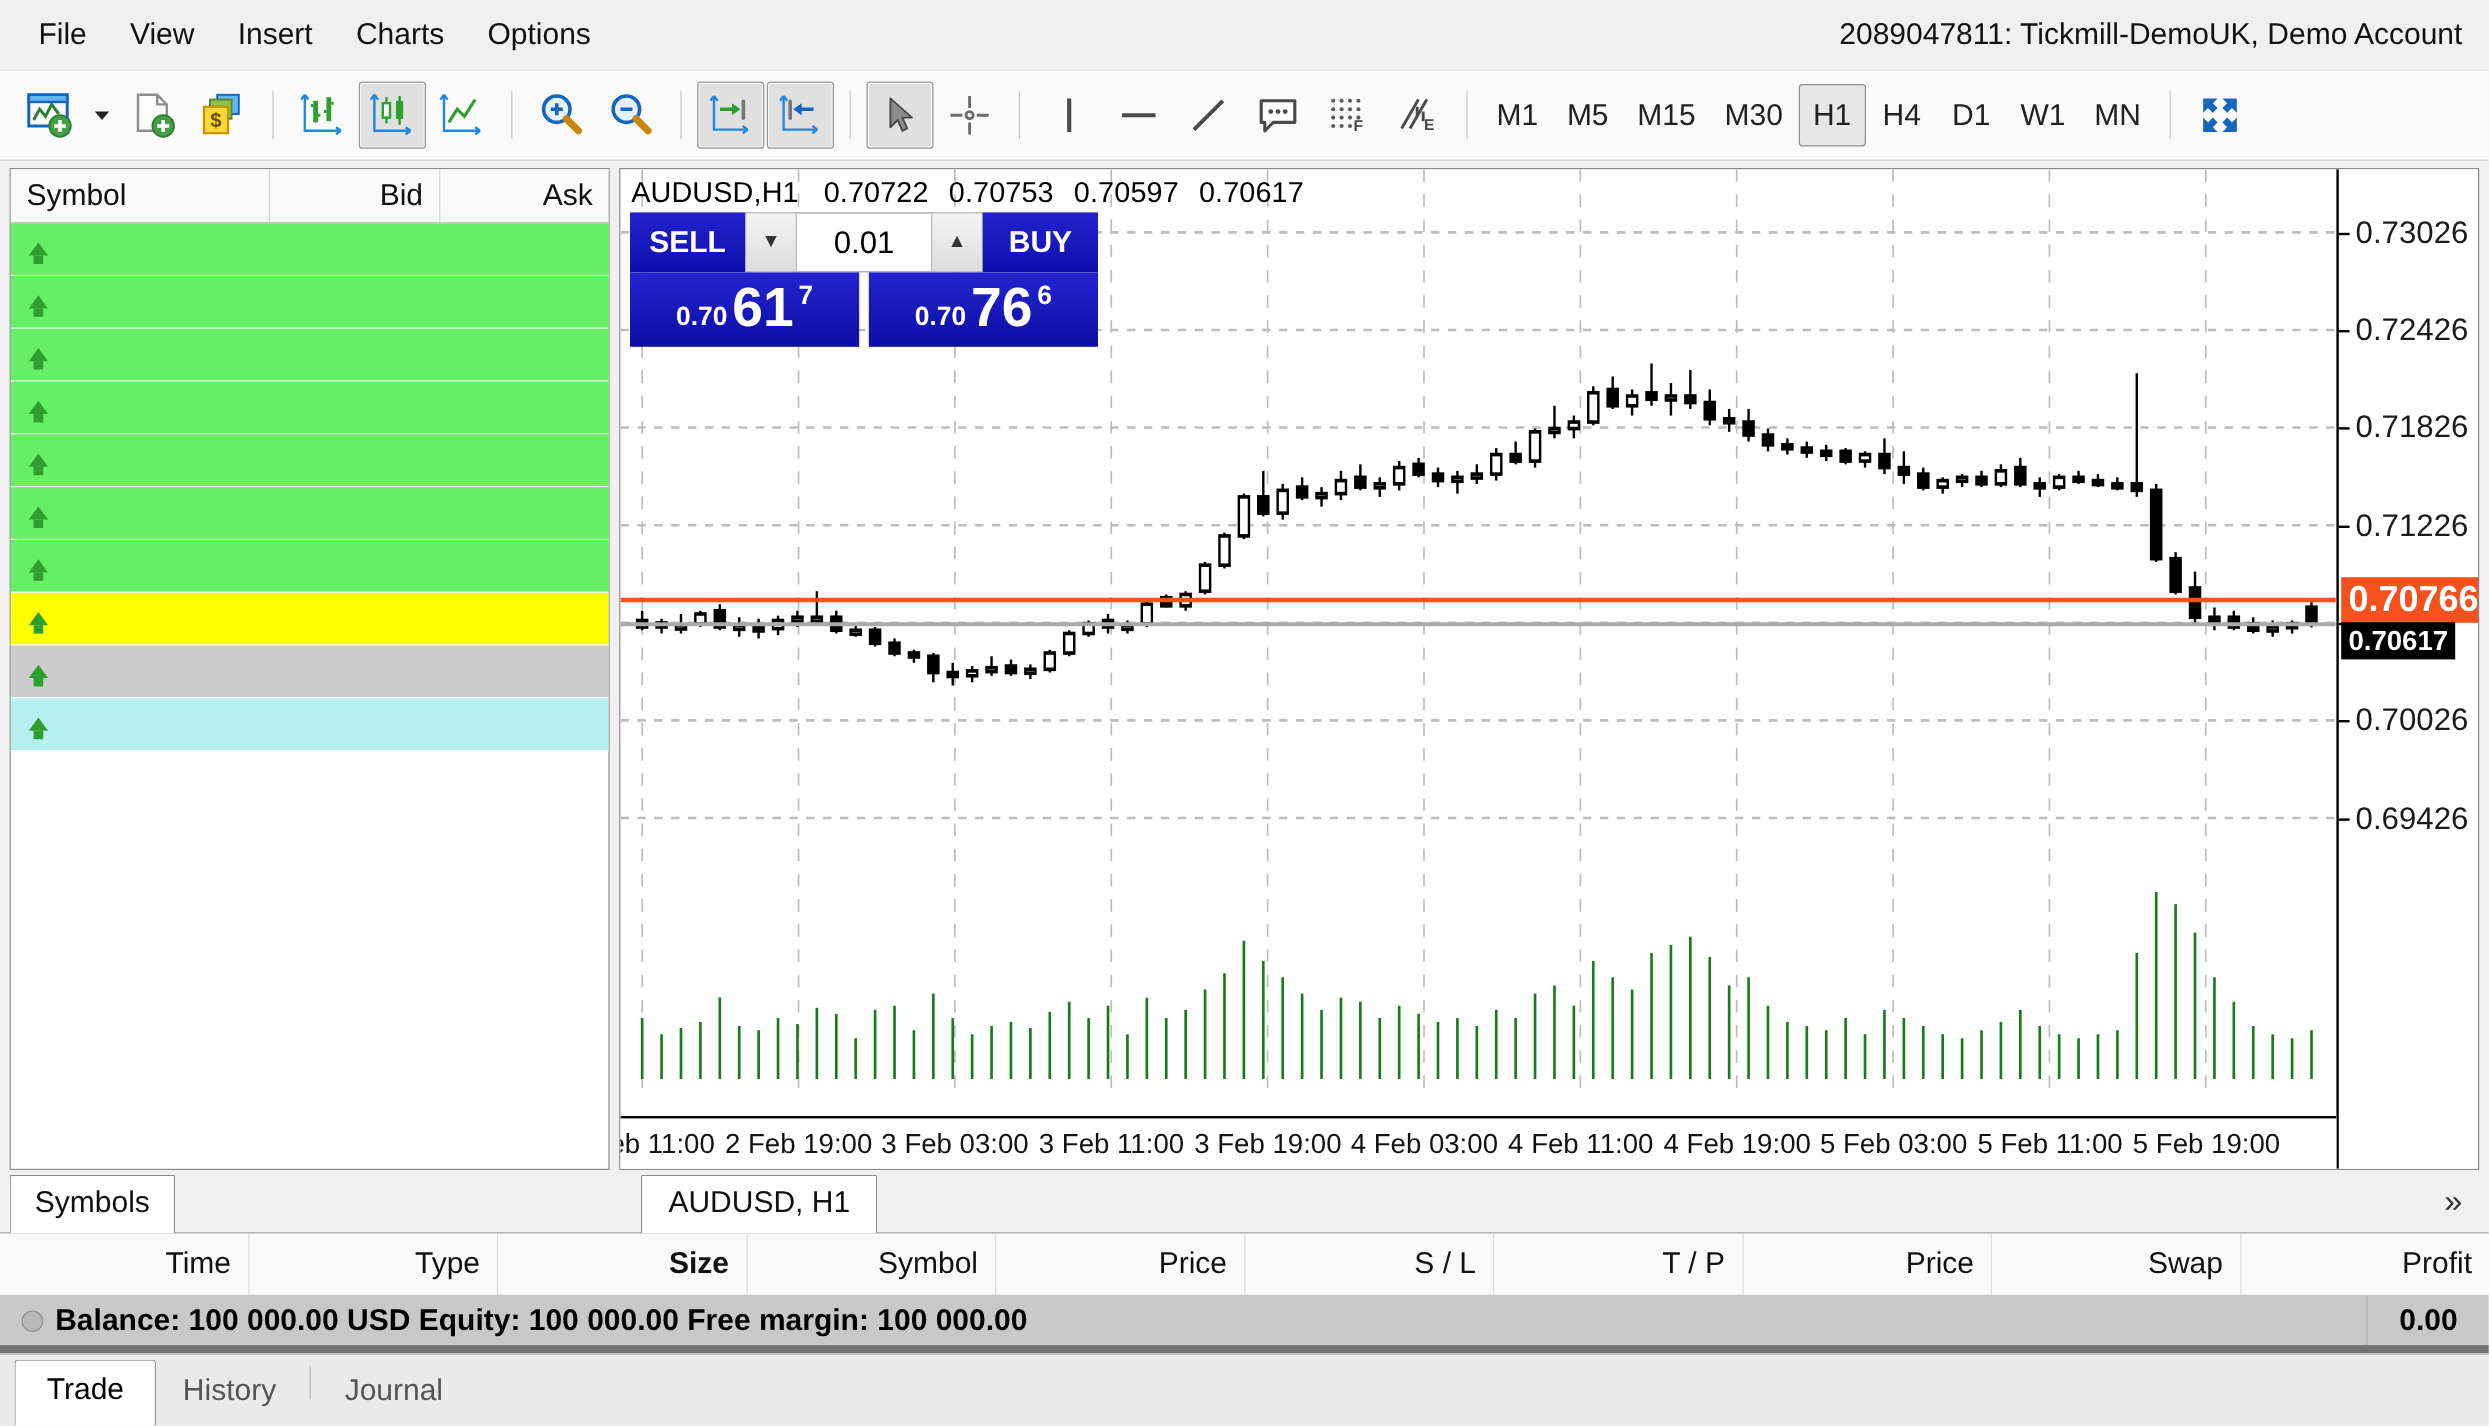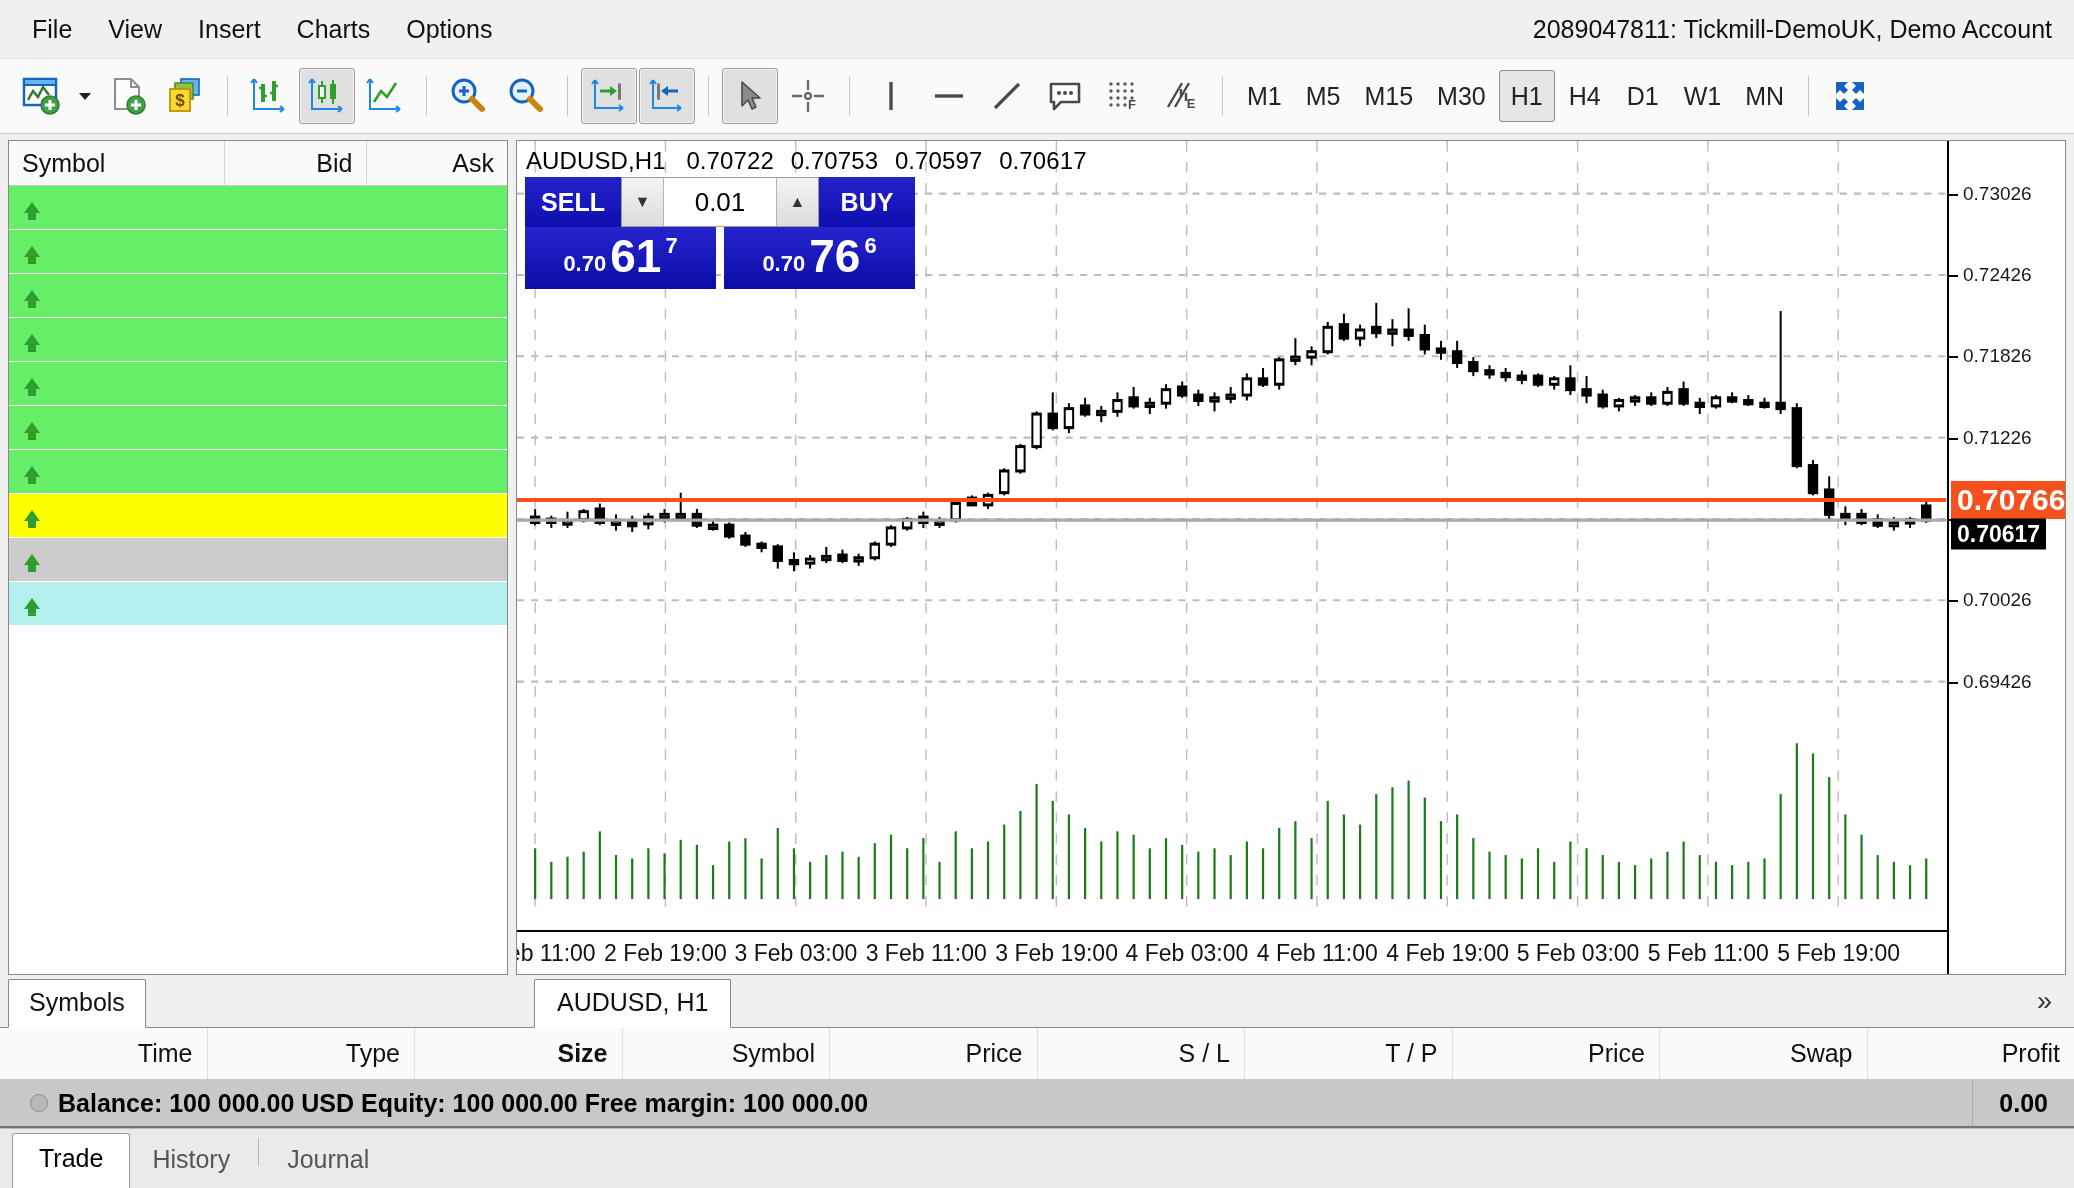--- a/index.html
+++ b/index.html
@@ -122,21 +122,21 @@
   .oct-price .sup{ font-size:22px; font-weight:bold; align-self:flex-start; padding-top:6px; margin-left:4px;}
 
   
   .chart-svg{ position:absolute; inset:0; width:100%; height:100%; }
 
   
   .pricescale{
     position:absolute; right:0; top:0; bottom:0; width:118px; border-left:2px solid #000;
     background:#fff;
   }
-  .plabel{ position:absolute; left:14px; font-size:19px; color:#1a1a1a; transform:translateY(-50%); white-space:nowrap;}
+  .plabel{ position:absolute; left:14px; font-size:26px; color:#1a1a1a; transform:translateY(-50%); white-space:nowrap;}
   .ptick{ position:absolute; left:0; width:9px; height:2px; background:#000; }
   .ask-tag{
     position:absolute; left:2px; background:#f4511e; color:#fff; font-size:30px; font-weight:bold;
     padding:2px 6px; transform:translateY(-50%); white-space:nowrap;
   }
   .bid-tag{
     position:absolute; left:2px; background:#000; color:#fff; font-size:23px; font-weight:bold;
     padding:2px 6px; transform:translateY(-50%); white-space:nowrap;
   }
   .timeaxis{ position:absolute; left:0; right:118px; bottom:0; height:44px; border-top:2px solid #000; background:#fff;}
@@ -145,22 +145,21 @@
   
   .terminal{ flex:0 0 auto; display:flex; flex-direction:column; background:#fff; border-top:1px solid #8a8a8a;}
   .term-head{ display:flex; height:52px; flex:0 0 52px; background:#fafafa; border-bottom:1px solid #c9c9c9; }
   .term-head div{
     font-size:25px; color:#111; display:flex; align-items:center; padding:0 14px;
     border-right:1px solid #ddd;
   }
   .term-head div:last-child{ border-right:none; }
   .balance-row{
     height:48px; flex:0 0 48px; background:#c8c8c8; display:flex; align-items:center;
-    border-bottom:2px solid #737373;
-    padding-left:12px;
+    border-bottom:7px solid #737373;
   }
   .bal-dot{ width:18px;height:18px;border-radius:50%;background:#b9b9b9;border:1px solid #8d8d8d; margin:0 10px 0 18px;}
   .bal-text{ font-size:25px; font-weight:bold; color:#000; }
   .bal-profit{ margin-left:auto; font-size:25px; font-weight:bold; color:#000; padding-right:26px;
                border-left:1px solid #aaa; height:100%; display:flex; align-items:center; padding-left:26px;}
   .term-body{ flex:1 1 auto; background:#fff; }
   .term-tabs{
     height:60px; flex:0 0 60px; background:#eaeaea; border-top:1px solid #bdbdbd;
     display:flex; align-items:flex-end; padding-left:12px;
   }

